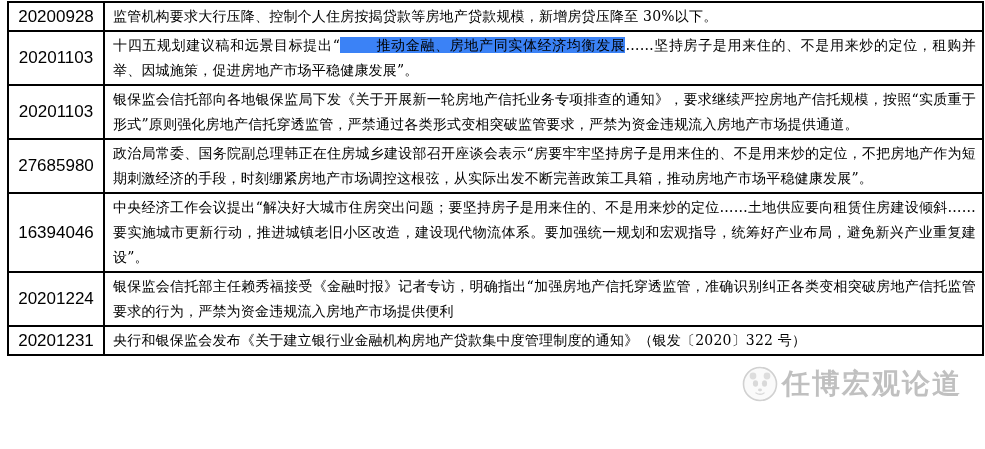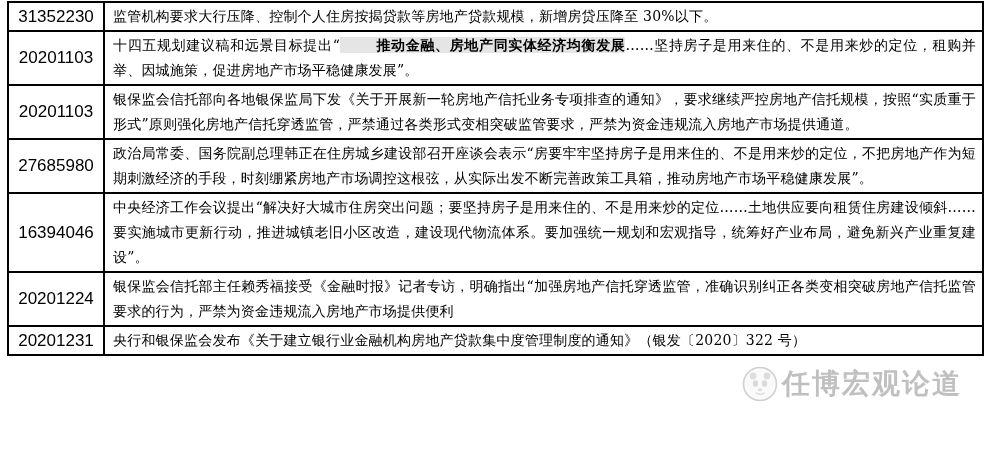--- a/index.html
+++ b/index.html
@@ -37,22 +37,22 @@
   }
   td.content-cell {
     font-size: 14px;
     line-height: 25px;
     color: #000000;
     padding: 1px 6px 1px 8px;
     text-align: justify;
     letter-spacing: 0.2px;
   }
   td.content-cell .highlight {
-    background: #e5e5e5;
-    font-weight: bold;
+    background: #3b82f6;
+    font-weight: normal;
     padding-left: 36px;
   }
   .watermark {
     position: absolute;
     left: 742px;
     top: 365px;
     display: flex;
     align-items: center;
     pointer-events: none;
     opacity: 0.62;
@@ -74,21 +74,21 @@
   }
 </style>
 </head>
 <body>
 
 <div class="page">
 
   <table class="policy-table">
     <tbody>
         <tr>
-          <td class="date-cell">31352230</td>
+          <td class="date-cell">20200928</td>
           <td class="content-cell"><span>监管机构要求大行压降、控制个人住房按揭贷款等房地产贷款规模，新增房贷压降至 30%以下。</span></td>
         </tr>
         <tr>
           <td class="date-cell">20201103</td>
           <td class="content-cell"><span>十四五规划建议稿和远景目标提出“</span><span class="highlight">推动金融、房地产同实体经济均衡发展</span><span>……坚持房子是用来住的、不是用来炒的定位，租购并举、因城施策，促进房地产市场平稳健康发展”。</span></td>
         </tr>
         <tr>
           <td class="date-cell">20201103</td>
           <td class="content-cell"><span>银保监会信托部向各地银保监局下发《关于开展新一轮房地产信托业务专项排查的通知》，要求继续严控房地产信托规模，按照“实质重于形式”原则强化房地产信托穿透监管，严禁通过各类形式变相突破监管要求，严禁为资金违规流入房地产市场提供通道。</span></td>
         </tr>

